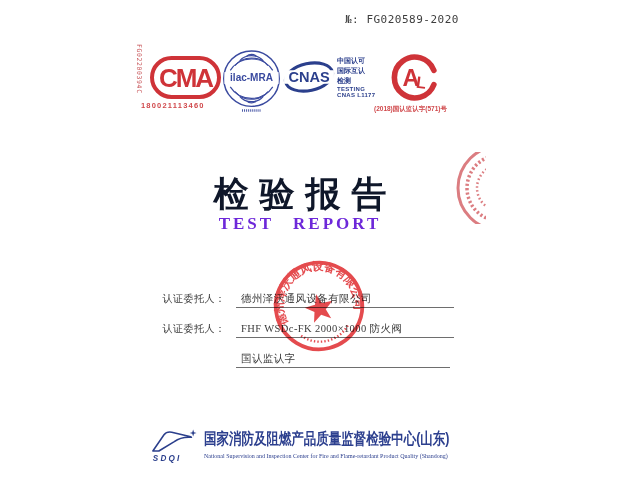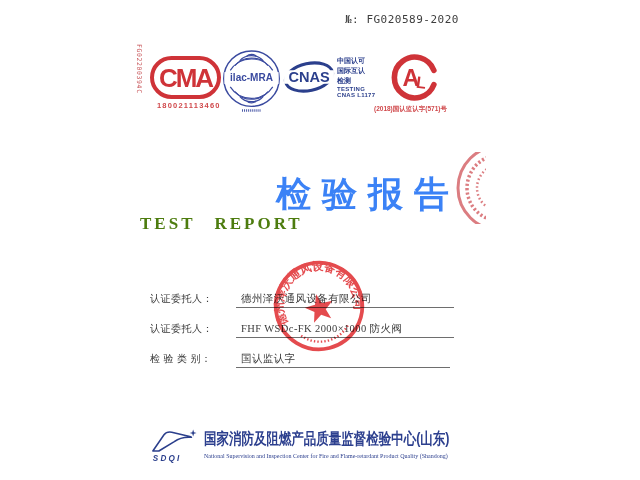--- a/index.html
+++ b/index.html
@@ -8,43 +8,43 @@
   .abs{position:absolute;}
 
   
   .report-no{left:345px;top:13px;font:11px "DejaVu Sans Mono",monospace;color:#3d3d3d;letter-spacing:.5px;white-space:nowrap;}
 
   
   .side-code{left:135px;top:44px;height:62px;writing-mode:vertical-rl;
              font:6.5px "DejaVu Sans Mono",monospace;color:#c8565a;letter-spacing:.6px;}
   .cma-logo{left:149px;top:55px;width:73px;height:45px;}
   .cma-number{left:141px;top:101px;width:84px;font:bold 7.5px "Liberation Sans",sans-serif;
-              color:#d0484b;letter-spacing:1.2px;white-space:nowrap;margin-left:16px;}
+              color:#d0484b;letter-spacing:1.2px;white-space:nowrap;}
   .ilac-logo{left:222px;top:49px;width:59px;height:64px;}
   .cnas-logo{left:283px;top:58px;width:52px;height:38px;}
   .cnas-text{left:337px;top:56px;width:52px;color:#2b3f8c;line-height:8.5px;}
   .cnas-text .cjk{font:bold 7px "Liberation Sans",sans-serif;}
   .cnas-text .lat{font:bold 6px "Liberation Sans",sans-serif;letter-spacing:.3px;}
   .cal-logo{left:389px;top:52px;width:51px;height:51px;}
   .cal-caption{left:374px;top:105px;width:84px;font:bold 6.5px "Liberation Sans",sans-serif;
                color:#d0484b;white-space:nowrap;}
 
   
   .side-stamp{left:448px;top:152px;width:38px;height:72px;opacity:.78;}
 
   
-  .title-cn{left:140px;top:171px;width:320px;text-align:right;
+  .title-cn{left:140px;top:171px;width:320px;text-align:center;
             font-family:"Liberation Sans",sans-serif;font-weight:bold;font-size:35px;
-            color:#3b82f6;letter-spacing:11px;text-indent:11px;white-space:nowrap;}
-  .title-en{left:140px;top:214px;width:320px;text-align:left;
-            font:bold 17px "Liberation Serif",serif;color:#4d7c0f;
+            color:#0f172a;letter-spacing:11px;text-indent:11px;white-space:nowrap;}
+  .title-en{left:140px;top:214px;width:320px;text-align:center;
+            font:bold 17px "Liberation Serif",serif;color:#6d28d9;
             letter-spacing:3px;word-spacing:12px;white-space:nowrap;}
 
   
-  .f-label{left:150px;width:88px;text-align:left;font-size:10px;color:#3a3a3a;
+  .f-label{left:150px;width:88px;text-align:center;font-size:10px;color:#3a3a3a;
            letter-spacing:.5px;white-space:nowrap;}
   .f-value{left:241px;font-size:10.5px;color:#3a3a3a;white-space:nowrap;letter-spacing:.4px;}
   .f-line{left:236px;width:218px;height:0;border-bottom:1px solid #6e6e6e;}
 
   
   .stamp{left:272px;top:259px;width:94px;height:94px;mix-blend-mode:multiply;opacity:.92;}
 
   
   .footer-logo{left:149px;top:427px;width:54px;height:36px;}
   .footer-cn{left:204px;top:429px;font-family:"Liberation Sans",sans-serif;font-weight:bold;
@@ -118,21 +118,20 @@
   <div class="abs title-en">TEST REPORT</div>
 
   <div class="abs f-label" style="top:292px">认证委托人：</div>
   <div class="abs f-value" style="top:292px">德州泽沃通风设备有限公司</div>
   <div class="abs f-line" style="top:307px"></div>
 
   <div class="abs f-label" style="top:322px">认证委托人：</div>
   <div class="abs f-value" style="top:322px">FHF WSDc-FK 2000×1000 防火阀</div>
   <div class="abs f-line" style="top:337px"></div>
 
-  <div class="abs f-label" style="top:352px">检 验 类 别：</div>
   <div class="abs f-value" style="top:352px">国认监认字</div>
   <div class="abs f-line" style="top:367px;width:214px"></div>
 
   <svg class="abs stamp" viewBox="0 0 100 100">
     <g transform="rotate(-14 50 50)">
       <circle cx="50" cy="50" r="46" fill="none" stroke="#e23b3f" stroke-width="4"></circle>
       <defs>
           <path id="stArc" d="M 14,62 A 38,38 0 1 1 86,62"></path>
         </defs>
       <text font-size="12" font-weight="bold" fill="#e23b3f" font-family="Liberation Sans, sans-serif">

